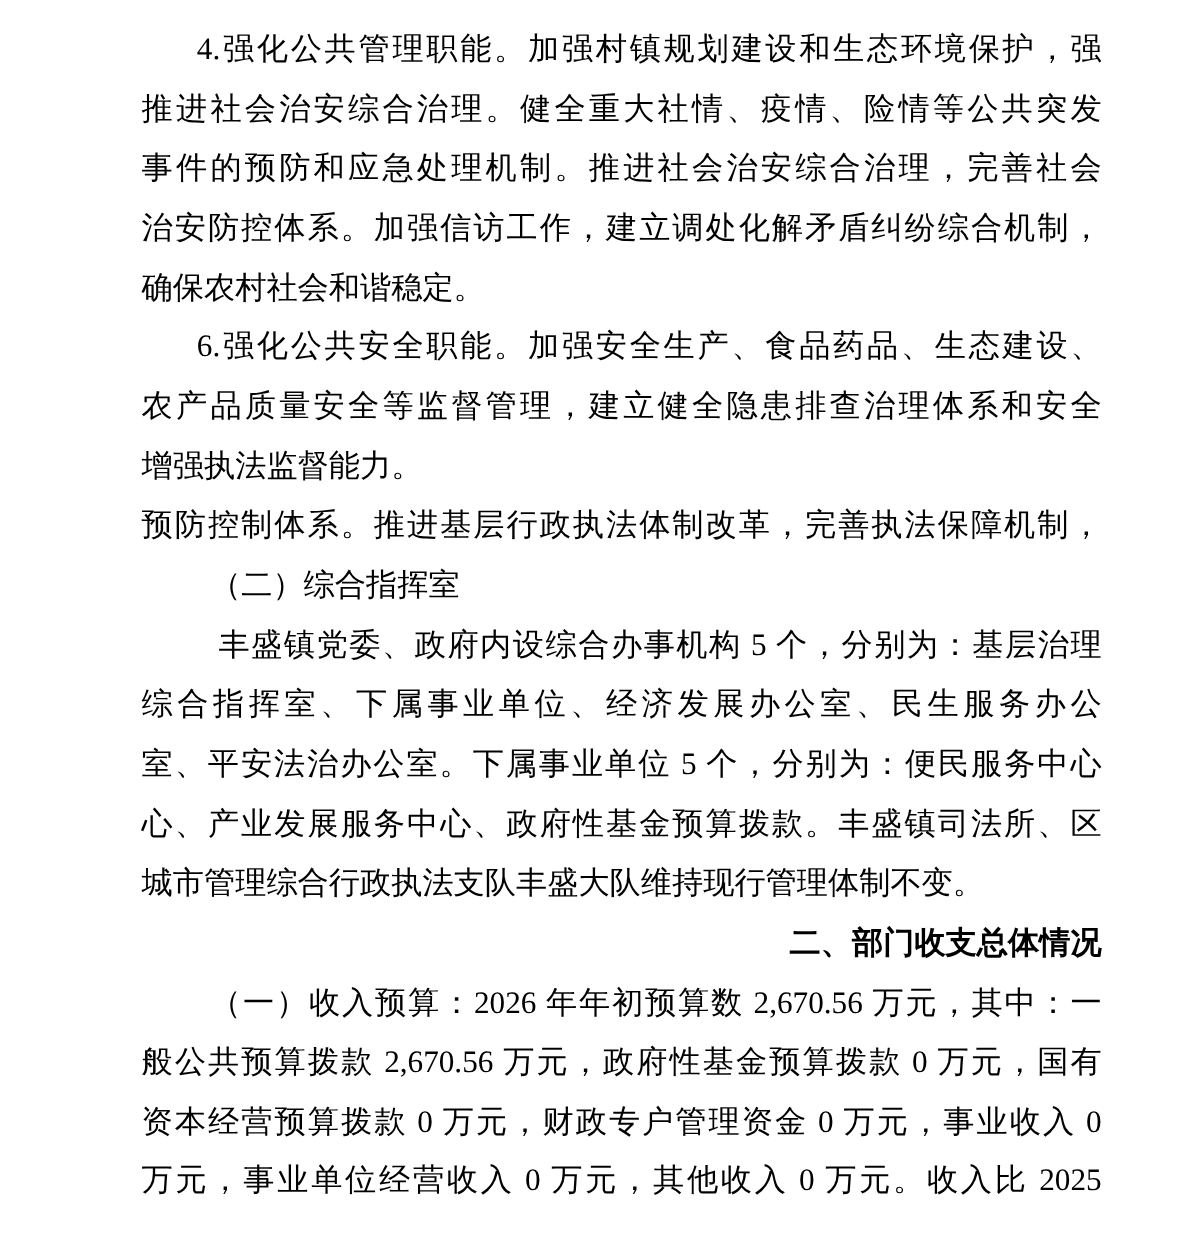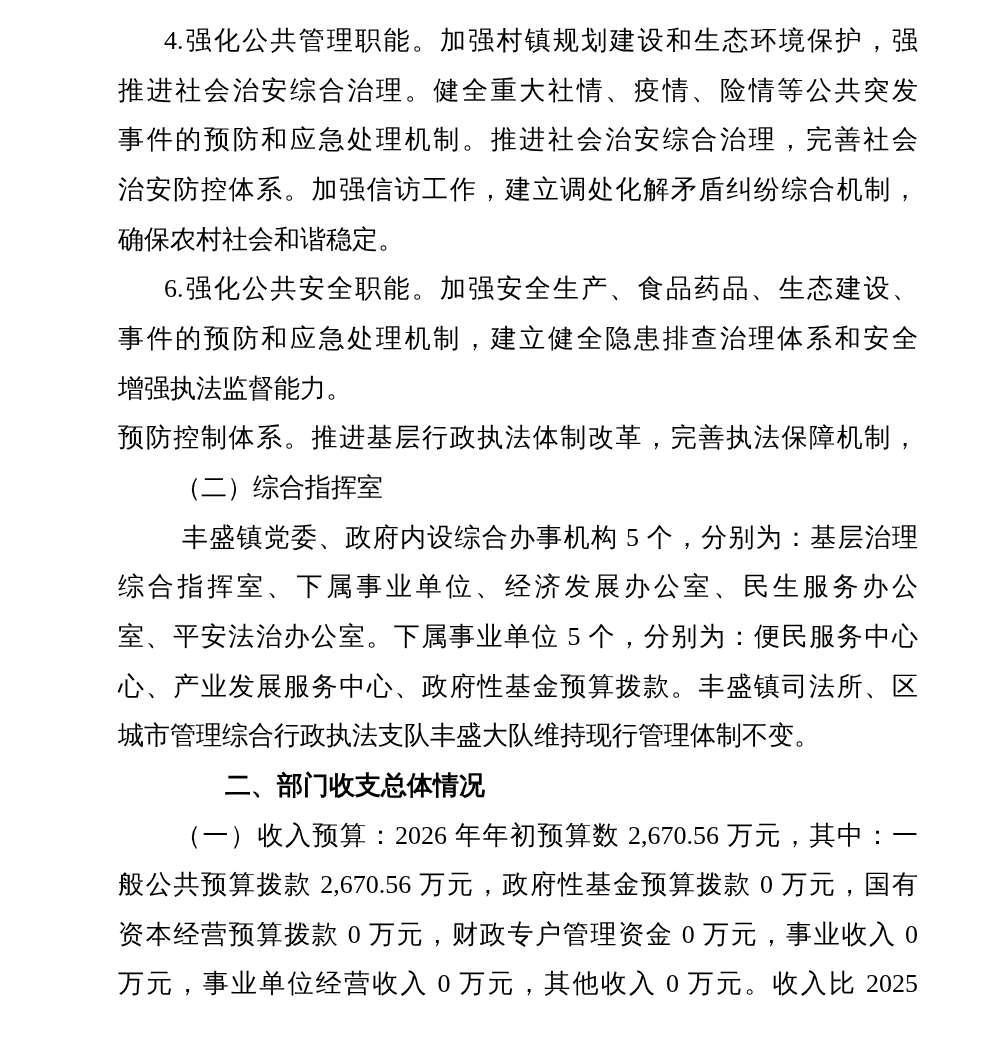--- a/index.html
+++ b/index.html
@@ -40,39 +40,40 @@
   .ind-num   { padding-left: 46px; }  
   .ind-paren { padding-left: 57px; }  
   .ind-cjk   { padding-left: 64px; }  
   
   .h-bold {
     padding-left: 107px;
     font-family: "Liberation Sans", "DejaVu Sans", sans-serif;
     font-weight: 700;
     font-size: 26px;
     letter-spacing: 0px;
+    text-align: right;
   }
 </style>
 </head>
 <body>
 
 <div class="page">
   <div class="text-block">
 
     <div>
       <div class="ln j ind-num">4.强化公共管理职能。加强村镇规划建设和生态环境保护，强</div>
       <div class="ln j">推进社会治安综合治理。健全重大社情、疫情、险情等公共突发</div>
       <div class="ln j">事件的预防和应急处理机制。推进社会治安综合治理，完善社会</div>
       <div class="ln j">治安防控体系。加强信访工作，建立调处化解矛盾纠纷综合机制，</div>
       <div class="ln">确保农村社会和谐稳定。</div>
     </div>
 
     <div>
       <div class="ln j ind-num">6.强化公共安全职能。加强安全生产、食品药品、生态建设、</div>
-      <div class="ln j">事件的预防和应急处理机制，建立健全隐患排查治理体系和安全</div>
+      <div class="ln j">农产品质量安全等监督管理，建立健全隐患排查治理体系和安全</div>
       <div class="ln">增强执法监督能力。</div>
       <div class="ln j">预防控制体系。推进基层行政执法体制改革，完善执法保障机制，</div>
     </div>
 
     <div class="ln ind-paren">（二）综合指挥室</div>
 
     <div>
       <div class="ln j ind-cjk">丰盛镇党委、政府内设综合办事机构 5 个，分别为：基层治理</div>
       <div class="ln j">综合指挥室、下属事业单位、经济发展办公室、民生服务办公</div>
       <div class="ln j">室、平安法治办公室。下属事业单位 5 个，分别为：便民服务中心</div>

